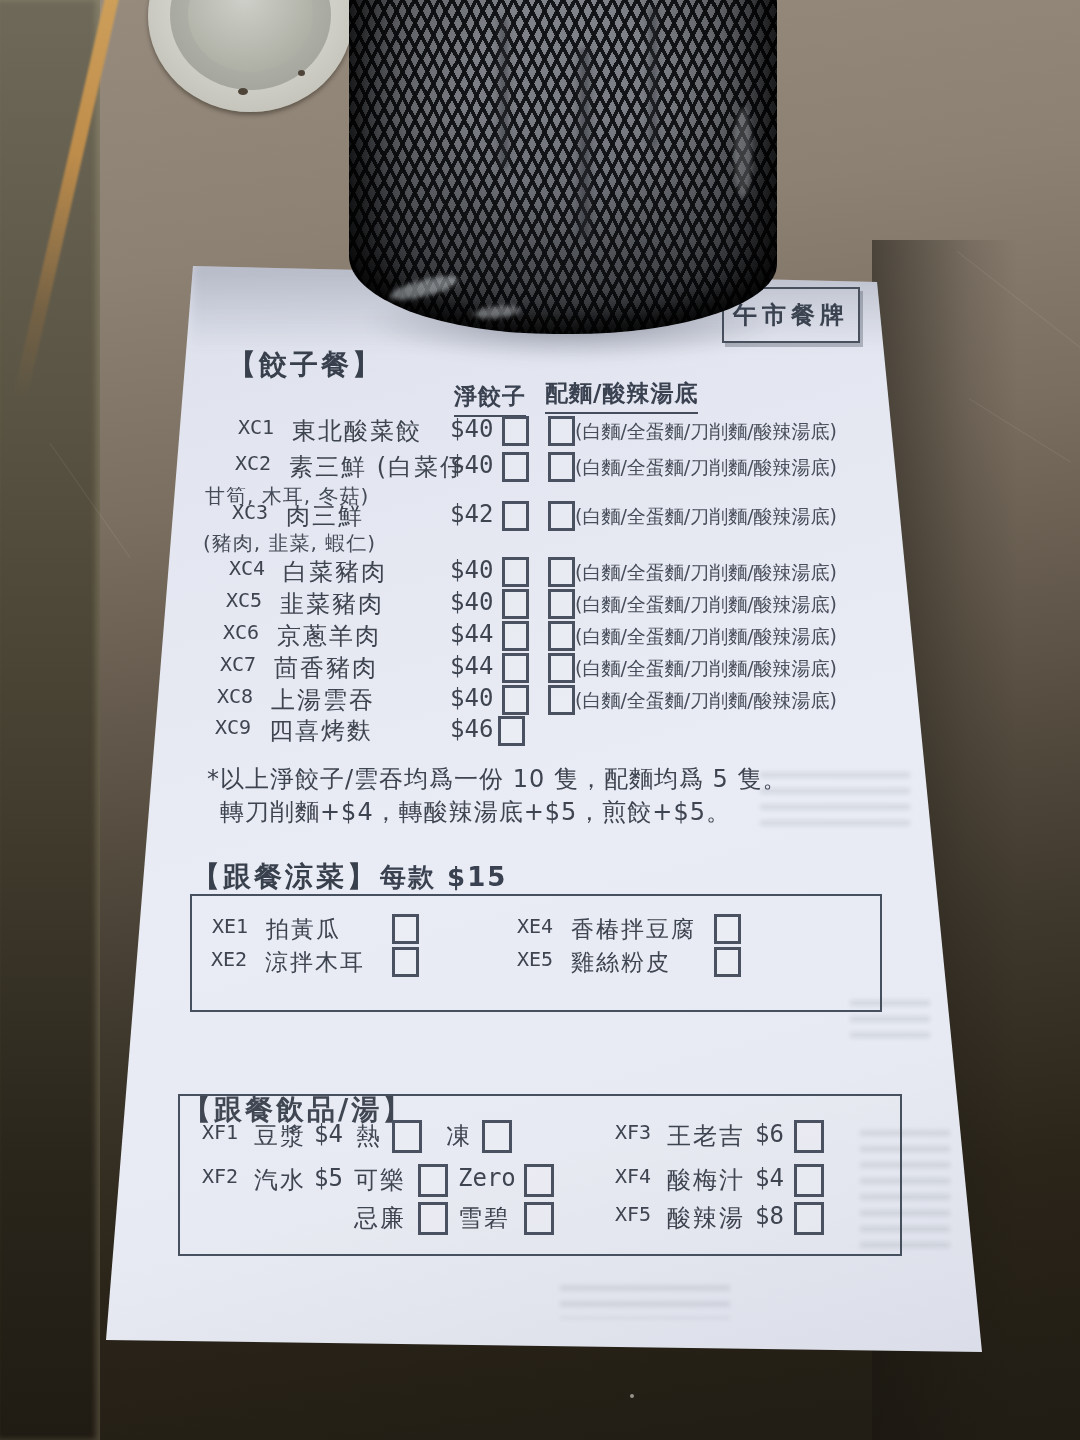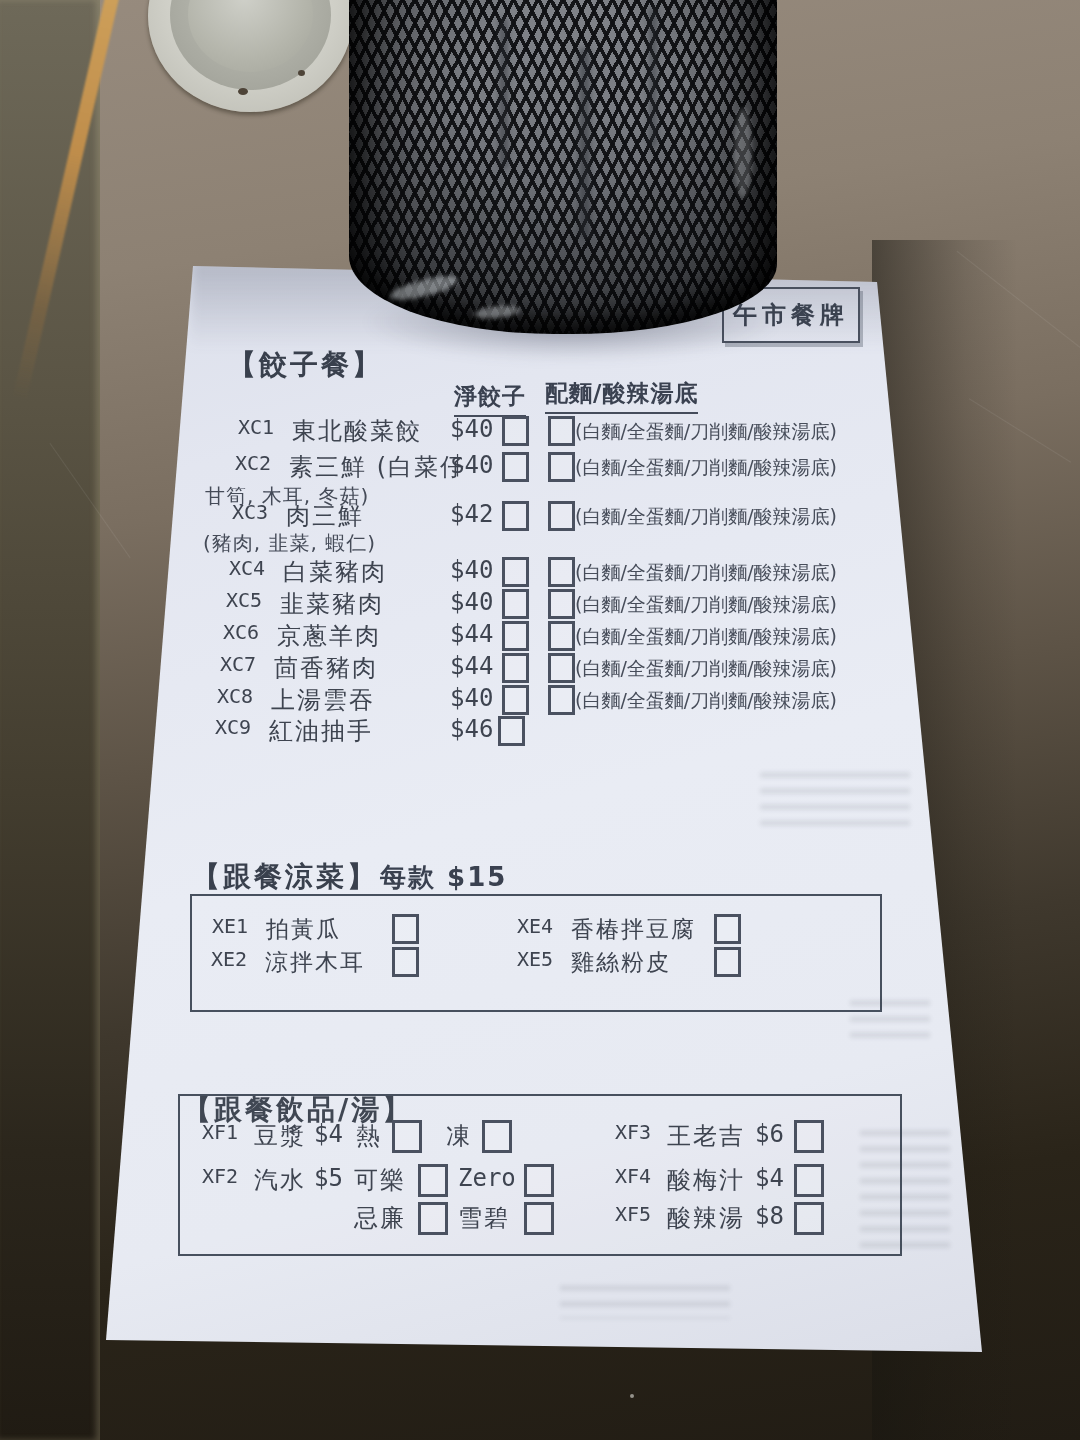--- a/index.html
+++ b/index.html
@@ -174,25 +174,27 @@
     <span class="code" style="left:217px;">XC8</span>
     <span class="cjk name" style="left:271px;">上湯雲吞</span>
     <span class="price" style="left:450px;">$40</span>
     <span class="cb" style="left:502px;top:1px;"></span>
     <span class="cb" style="left:548px;top:1px;"></span>
     <span class="opts" style="left:575px;top:4px;">(白麵/全蛋麵/刀削麵/酸辣湯底)</span>
   </div>
 
   <div class="xc-row" style="top:715px;">
     <span class="code" style="left:215px;">XC9</span>
-    <span class="cjk name" style="left:269px;">紅油抽手</span>
+    <span class="cjk name" style="left:269px;">四喜烤麩</span>
     <span class="price" style="left:450px;">$46</span>
     <span class="cb" style="left:498px;top:1px;"></span>
   </div>
 
+  <div class="note" style="left:207px;top:763px;">*以上淨餃子/雲吞均爲一份 10 隻，配麵均爲 5 隻。</div>
+  <div class="note" style="left:220px;top:796px;">轉刀削麵+$4，轉酸辣湯底+$5，煎餃+$5。</div>
 
   <div class="abs sect-title" style="left:192px;top:858px;">【跟餐涼菜】</div>
   <div class="abs" style="left:380px;top:860px;font-size:26px;color:#3a4150;font-weight:600;letter-spacing:2px;">每款 $15</div>
 
   <div class="menu-box" style="left:190px;top:894px;width:688px;height:114px;"></div>
 
   <div class="xe-row" style="top:914px;">
     <span class="code" style="left:212px;">XE1</span>
     <span class="cjk name" style="left:266px;font-size:23px;">拍黃瓜</span>
     <span class="cb" style="left:392px;top:0;"></span>

